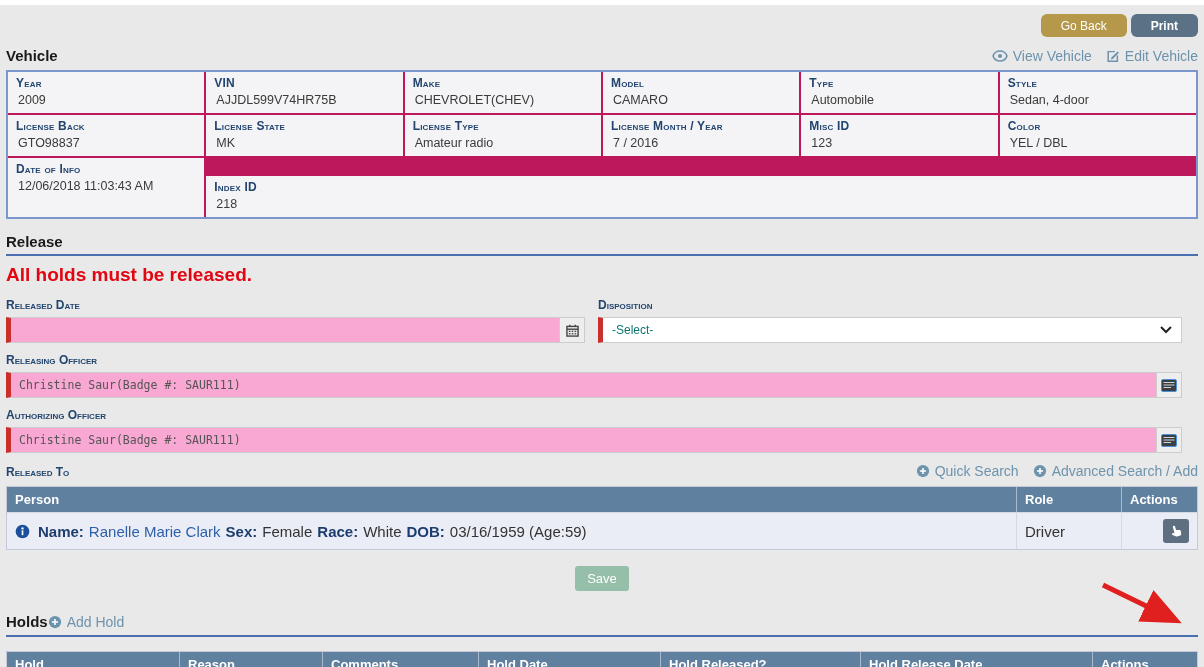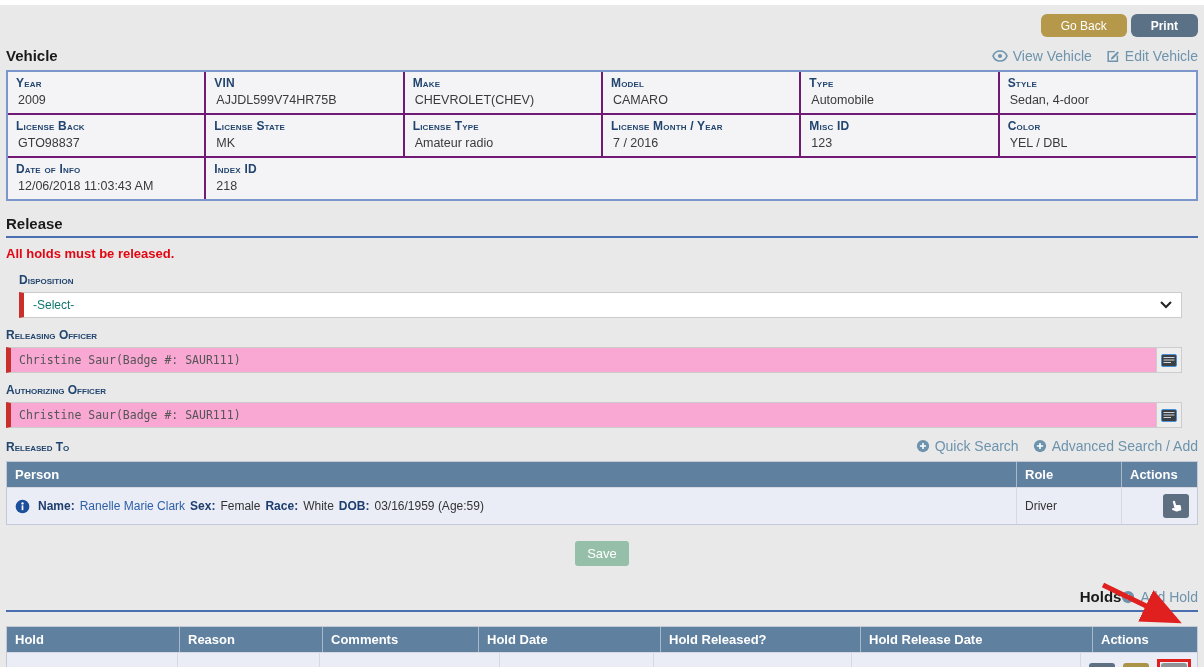--- a/index.html
+++ b/index.html
@@ -19,30 +19,30 @@
 
   
   .section-head { display:flex; justify-content:space-between; align-items:flex-end; margin-top:10px;gap:36px; }
   .section-title { font-size:15px; font-weight:bold; color:#1a1a1a; }
   .head-links { display:flex; gap:14px; align-items:center; }
   .link { display:inline-flex; align-items:center; gap:5px; color:#6d93ad; font-size:14px; text-decoration:none; cursor:pointer; }
   .rule-under { border-bottom:2px solid #4a6fb0; padding-bottom:4px; }
 
   
   .vtable {
-    margin-top:6px; border:2px solid #7b96cb; background:#701a75;
+    margin-top:6px; border:2px solid #7b96cb; background:#be185d;
     display:grid; grid-template-columns:repeat(6,1fr); gap:2px;
   }
   .vcell { background:#f4f4f6; padding:4px 8px 6px 8px; min-height:40px; }
-  .vcell.span5 { grid-column: span 5; }
+  .vcell.span5 { grid-column: span 5; margin-top: 18px; }
   .flabel { font-size:12px; font-weight:bold; font-variant:small-caps; color:#22456f; letter-spacing:.2px; }
   .fvalue { font-size:12.5px; color:#3a3a3a; margin-top:3px; padding-left:2px; }
 
   
-  .warning { color:#e20613; font-weight:bold; font-size:13px; margin-top:8px; }
+  .warning { color:#e20613; font-weight:bold; font-size:19px; margin-top:8px; }
   .form-row { display:flex; margin-top:2px; }
   .col-left { width:579px; }
   .col-right { flex:1; margin-left:13px; padding-right:16px; }
   .inlabel { font-size:12px; font-weight:bold; font-variant:small-caps; color:#22456f; margin:10px 0 5px 0; }
   .igroup { display:flex; width:100%; }
   .tinput {
     flex:1; height:26px; background:#f9a8d4; border:1px solid #ccc; border-left:5px solid #c9302c;
     font-size:12px; padding:0 8px; font-family:inherit; color:#555; outline:none;
   }
   .tinput.mono { font-family:"DejaVu Sans Mono", monospace; font-size:11.5px; }
@@ -58,39 +58,39 @@
   .officer-row { padding-right:16px; }
 
   
   .relto-row { display:flex; justify-content:space-between; align-items:flex-end; margin-top:10px; }
 
   
   .dtable { margin-top:7px; border:1px solid #c3c9d6; }
   .drow { display:flex; }
   .dhead .dcell { background:#60809f; color:#fff; font-weight:bold; font-size:13px; padding:5px 8px; border-left:1px solid rgba(255,255,255,.45); }
   .dhead .dcell:first-child { border-left:none; }
-  .dbody .dcell { background:#eaedf6; font-size:12px; color:#333; padding:6px 8px; border-left:1px solid #d6d9e2; border-top:1px solid #d6d9e2; display:flex; align-items:center; gap:8px; }
+  .dbody .dcell { background:#eaedf6; font-size:15px; color:#333; padding:6px 8px; border-left:1px solid #d6d9e2; border-top:1px solid #d6d9e2; display:flex; align-items:center; gap:8px; }
   .dbody .dcell:first-child { border-left:none; }
   .blabel { font-weight:bold; color:#1d3d6e; }
   .alink { color:#2d5fa8; cursor:pointer; }
   .person-text { display:flex; gap:5px; flex-wrap:wrap; align-items:center; }
 
   .icon-btn {
     width:26px; height:24px; border:none; border-radius:3px; display:inline-flex;
     align-items:center; justify-content:center; cursor:pointer; padding:0;
   }
   .ib-slate { background:#5d6f80; }
   .ib-gold  { background:#ab9348; }
   .ib-gray  { background:#8f9396; }
   .red-frame { display:inline-flex; border:3px solid #e01f1f; padding:1px; }
 
   .save-row { text-align:center; margin-top:16px; }
   .btn-save { background:#95bfa8; color:#fff; border:none; border-radius:3px; font-size:13px; padding:5px 12px; cursor:pointer; font-family:inherit; }
 
-  .holds-head { margin-top:22px; display:flex; justify-content:flex-end; align-items:flex-end; border-bottom:2px solid #4a6fb0; padding-bottom:5px; }
+  .holds-head { margin-top:22px; display:flex; justify-content:flex-start; align-items:flex-end; border-bottom:2px solid #4a6fb0; padding-bottom:5px; }
 
   .actions-cell { gap:5px; }
 
   .arrow-overlay { position:absolute; left:1040px; top:576px; width:164px; height:90px; pointer-events:none; z-index:6; }
 </style>
 </head>
 <body>
 
 <div class="top-strip"></div>
 <div class="container">
@@ -178,20 +178,42 @@
         <div class="fvalue">218</div>
       </div>
   </div>
 
   <div class="section-head rule-under" style="margin-top:14px;">
     <div class="section-title">Release</div>
   </div>
   <div class="warning">All holds must be released.</div>
 
   <div class="form-row">
+    <div class="col-left">
+      <div class="inlabel">Released Date</div>
+      <div class="igroup">
+        <input class="tinput" type="text" value="" style="">
+        <span class="addon">
+          <svg width="13" height="13" viewBox="0 0 14 14">
+              <rect x="1" y="2.6" width="12" height="10.4" fill="none" stroke="#444" stroke-width="1.5"></rect>
+              <line x1="1" y1="5.6" x2="13" y2="5.6" stroke="#444" stroke-width="1.5"></line>
+              <line x1="4" y1="0.8" x2="4" y2="3" stroke="#444" stroke-width="1.5"></line>
+              <line x1="10" y1="0.8" x2="10" y2="3" stroke="#444" stroke-width="1.5"></line>
+              <g fill="#444">
+                <rect x="3" y="7.2" width="1.8" height="1.4"></rect>
+                <rect x="6.1" y="7.2" width="1.8" height="1.4"></rect>
+                <rect x="9.2" y="7.2" width="1.8" height="1.4"></rect>
+                <rect x="3" y="9.8" width="1.8" height="1.4"></rect>
+                <rect x="6.1" y="9.8" width="1.8" height="1.4"></rect>
+                <rect x="9.2" y="9.8" width="1.8" height="1.4"></rect>
+              </g>
+            </svg>
+        </span>
+      </div>
+    </div>
     <div class="col-right">
       <div class="inlabel">Disposition</div>
       <div class="selectbox">
         <span class="sel-text">-Select-</span>
         <svg width="12" height="8" viewBox="0 0 12 8">
             <path d="M1 1l5 5 5-5" fill="none" stroke="#222" stroke-width="2"></path>
           </svg>
       </div>
     </div>
   </div>

